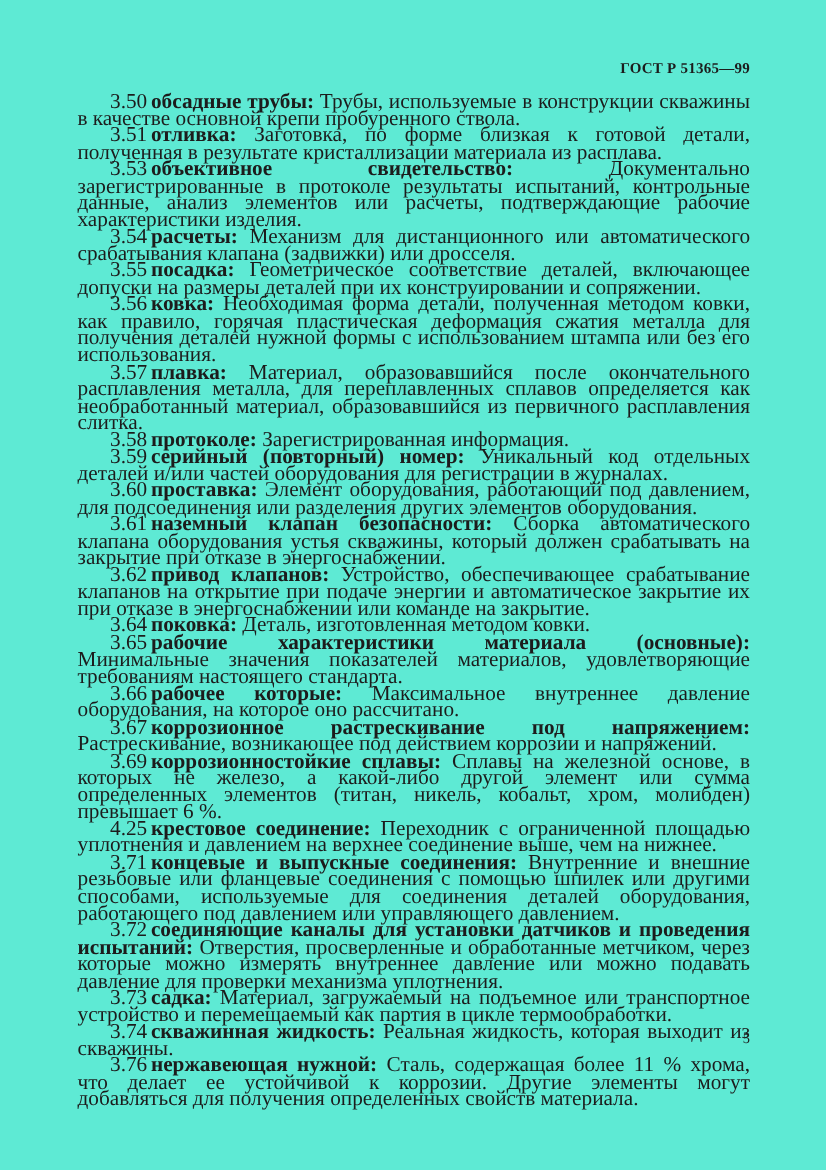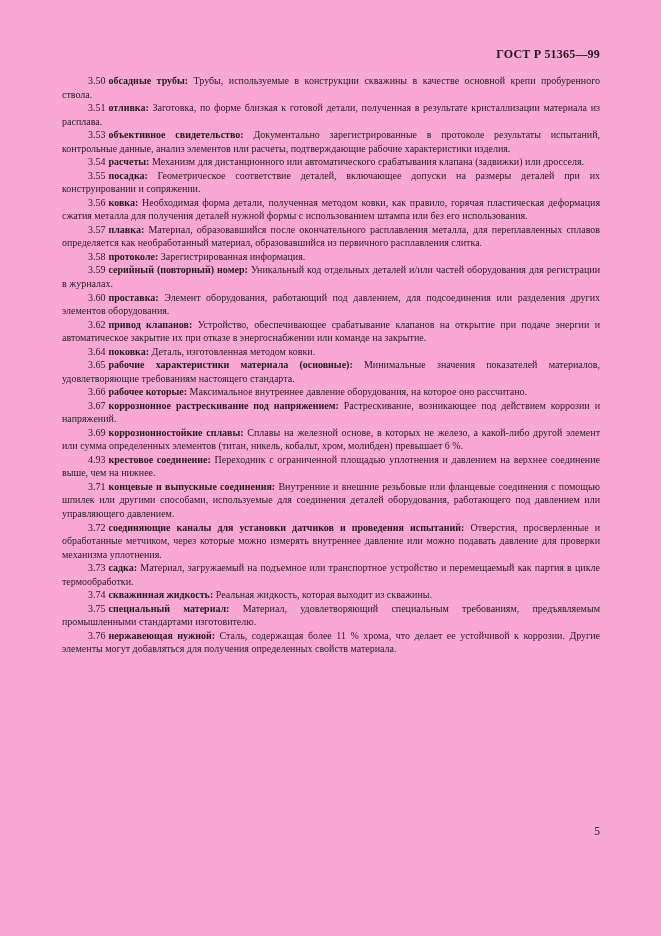--- a/index.html
+++ b/index.html
@@ -4,21 +4,21 @@
 <style>
   html, body {
     margin: 0;
     padding: 0;
     background: #ffffff;
   }
   .page {
     position: relative;
     width: 661px;
     height: 936px;
-    background: #f9a8d4;
+    background: #5eead4;
     font-family: "Liberation Serif", serif;
     color: #1c1c1c;
     overflow: hidden;
   }
   .doc-header {
     position: absolute;
     top: 47px;
     right: 61px;
     font-size: 12px;
     font-weight: 700;
@@ -28,21 +28,21 @@
   .content {
     position: absolute;
     top: 74px;
     left: 62px;
     width: 538px;
   }
   p.term {
     margin: 0;
     text-align: justify;
     text-indent: 26px;
-    font-size: 10px;
+    font-size: 17px;
     line-height: 13.53px;
   }
   p.term .num {
     padding-right: 3px;
   }
   p.term .term-name {
     font-weight: 700;
   }
   .page-number {
     position: absolute;
@@ -72,44 +72,44 @@
   <p class="term"><span class="num">3.56</span><span class="term-name">ковка:</span> <span class="def">Необходимая форма детали, полученная методом ковки, как правило, горячая пластическая деформация сжатия металла для получения деталей нужной формы с использованием штампа или без его использования.</span></p>
 
   <p class="term"><span class="num">3.57</span><span class="term-name">плавка:</span> <span class="def">Материал, образовавшийся после окончательного расплавления металла, для переплавленных сплавов определяется как необработанный материал, образовавшийся из первичного расплавления слитка.</span></p>
 
   <p class="term"><span class="num">3.58</span><span class="term-name">протоколе:</span> <span class="def">Зарегистрированная информация.</span></p>
 
   <p class="term"><span class="num">3.59</span><span class="term-name">серийный (повторный) номер:</span> <span class="def">Уникальный код отдельных деталей и/или частей оборудования для регистрации в журналах.</span></p>
 
   <p class="term"><span class="num">3.60</span><span class="term-name">проставка:</span> <span class="def">Элемент оборудования, работающий под давлением, для подсоединения или разделения других элементов оборудования.</span></p>
 
+  <p class="term"><span class="num">3.61</span><span class="term-name">наземный клапан безопасности:</span> <span class="def">Сборка автоматического клапана оборудования устья скважины, который должен срабатывать на закрытие при отказе в энергоснабжении.</span></p>
 
   <p class="term"><span class="num">3.62</span><span class="term-name">привод клапанов:</span> <span class="def">Устройство, обеспечивающее срабатывание клапанов на открытие при подаче энергии и автоматическое закрытие их при отказе в энергоснабжении или команде на закрытие.</span></p>
 
 
   <p class="term"><span class="num">3.64</span><span class="term-name">поковка:</span> <span class="def">Деталь, изготовленная методом ковки.</span></p>
 
   <p class="term"><span class="num">3.65</span><span class="term-name">рабочие характеристики материала (основные):</span> <span class="def">Минимальные значения показателей материалов, удовлетворяющие требованиям настоящего стандарта.</span></p>
 
   <p class="term"><span class="num">3.66</span><span class="term-name">рабочее которые:</span> <span class="def">Максимальное внутреннее давление оборудования, на которое оно рассчитано.</span></p>
 
   <p class="term"><span class="num">3.67</span><span class="term-name">коррозионное растрескивание под напряжением:</span> <span class="def">Растрескивание, возникающее под действием коррозии и напряжений.</span></p>
 
 
   <p class="term"><span class="num">3.69</span><span class="term-name">коррозионностойкие сплавы:</span> <span class="def">Сплавы на железной основе, в которых не железо, а какой-либо другой элемент или сумма определенных элементов (титан, никель, кобальт, хром, молибден) превышает 6 %.</span></p>
 
-  <p class="term"><span class="num">4.93</span><span class="term-name">крестовое соединение:</span> <span class="def">Переходник с ограниченной площадью уплотнения и давлением на верхнее соединение выше, чем на нижнее.</span></p>
+  <p class="term"><span class="num">4.25</span><span class="term-name">крестовое соединение:</span> <span class="def">Переходник с ограниченной площадью уплотнения и давлением на верхнее соединение выше, чем на нижнее.</span></p>
 
   <p class="term"><span class="num">3.71</span><span class="term-name">концевые и выпускные соединения:</span> <span class="def">Внутренние и внешние резьбовые или фланцевые соединения с помощью шпилек или другими способами, используемые для соединения деталей оборудования, работающего под давлением или управляющего давлением.</span></p>
 
   <p class="term"><span class="num">3.72</span><span class="term-name">соединяющие каналы для установки датчиков и проведения испытаний:</span> <span class="def">Отверстия, просверленные и обработанные метчиком, через которые можно измерять внутреннее давление или можно подавать давление для проверки механизма уплотнения.</span></p>
 
   <p class="term"><span class="num">3.73</span><span class="term-name">садка:</span> <span class="def">Материал, загружаемый на подъемное или транспортное устройство и перемещаемый как партия в цикле термообработки.</span></p>
 
   <p class="term"><span class="num">3.74</span><span class="term-name">скважинная жидкость:</span> <span class="def">Реальная жидкость, которая выходит из скважины.</span></p>
 
-  <p class="term"><span class="num">3.75</span><span class="term-name">специальный материал:</span> <span class="def">Материал, удовлетворяющий специальным требованиям, предъявляемым промышленными стандартами изготовителю.</span></p>
 
   <p class="term"><span class="num">3.76</span><span class="term-name">нержавеющая нужной:</span> <span class="def">Сталь, содержащая более 11 % хрома, что делает ее устойчивой к коррозии. Другие элементы могут добавляться для получения определенных свойств материала.</span></p>
 </div>
 
   <div class="page-number">5</div>
 </div>
 
 </body></html>

